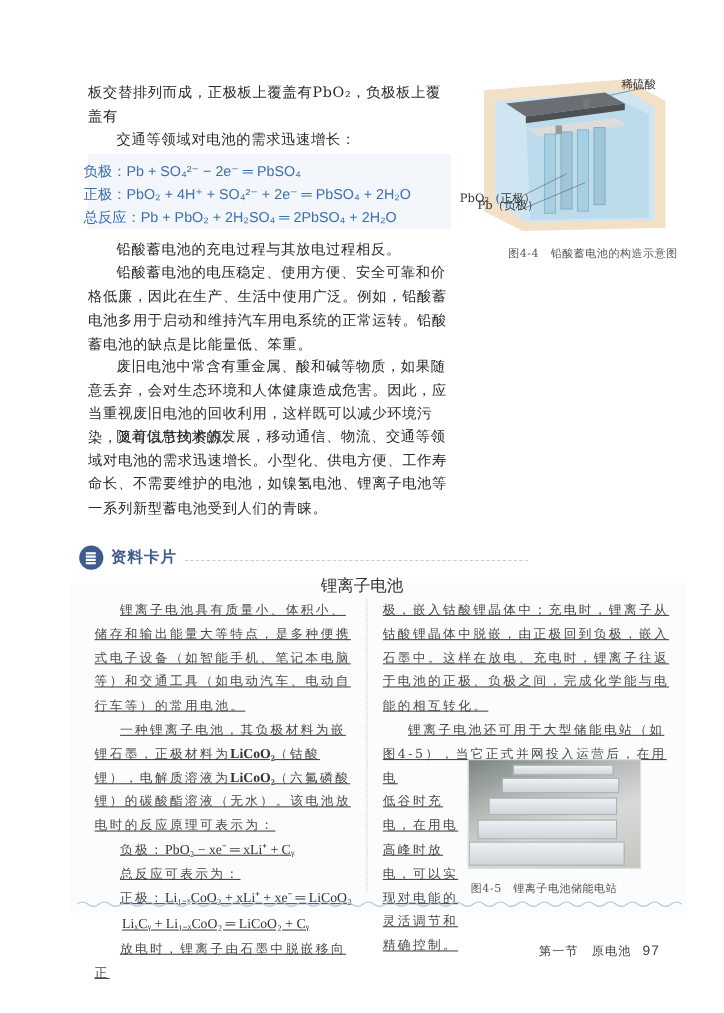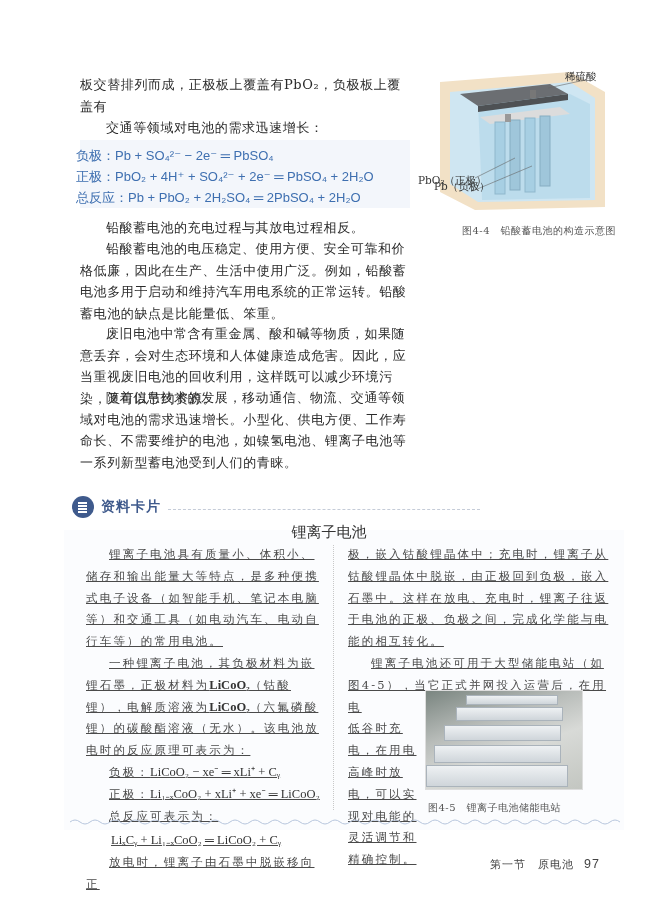--- a/index.html
+++ b/index.html
@@ -95,23 +95,23 @@
 <div class="card-head">
   <div class="card-icon"></div>
   <div class="card-title">资料卡片</div>
 </div>
 <div class="card-rule"></div>
 <div class="card-subtitle">锂离子电池</div>
 
 <div class="col" style="left:86px; top:544px; width:236px;">
   <div style="text-indent:2em;">锂离子电池具有质量小、体积小、储存和输出能量大等特点，是多种便携式电子设备（如智能手机、笔记本电脑等）和交通工具（如电动汽车、电动自行车等）的常用电池。</div>
   <div style="text-indent:2em;"><span>一种锂离子电池，其负极材料为嵌锂石墨，正极材料为</span><span class="ce b">LiCoO₂</span><span>（钴酸锂），电解质溶液为</span><span class="ce b">LiCoO₂</span><span>（六氟磷酸锂）的碳酸酯溶液（无水）。该电池放电时的反应原理可表示为：</span></div>
-  <div style="padding-left:2em;"><span>负极：</span><span class="ce">LiCoO₂ − xe⁻ ═ xLi⁺ + Cᵧ</span></div>
+  <div style="padding-left:2em;"><span>负极：</span><span class="ce">PbO₂ − xe⁻ ═ xLi⁺ + Cᵧ</span></div>
+  <div style="padding-left:2em;">总反应可表示为：</div>
   <div style="padding-left:2em;"><span>正极：</span><span class="ce">Li₁₋ₓCoO₂ + xLi⁺ + xe⁻ ═ LiCoO₂</span></div>
-  <div style="padding-left:2em;">总反应可表示为：</div>
   <div style="padding-left:2em; margin-top:3px;" class="ce">LiₓCᵧ + Li₁₋ₓCoO₂ ═ LiCoO₂ + Cᵧ</div>
   <div style="text-indent:2em;">放电时，锂离子由石墨中脱嵌移向正</div>
 </div>
 
 <div class="col-divider"></div>
 
 <div class="col" style="left:348px; top:544px; width:262px;">
   <div>极，嵌入钴酸锂晶体中；充电时，锂离子从钴酸锂晶体中脱嵌，由正极回到负极，嵌入石墨中。这样在放电、充电时，锂离子往返于电池的正极、负极之间，完成化学能与电能的相互转化。</div>
   <div style="text-indent:2em;">锂离子电池还可用于大型储能电站（如图4-5），当它正式并网投入运营后，在用电</div>
   <div style="width:72px;">低谷时充电，在用电高峰时放电，可以实现对电能的灵活调节和精确控制。</div>

